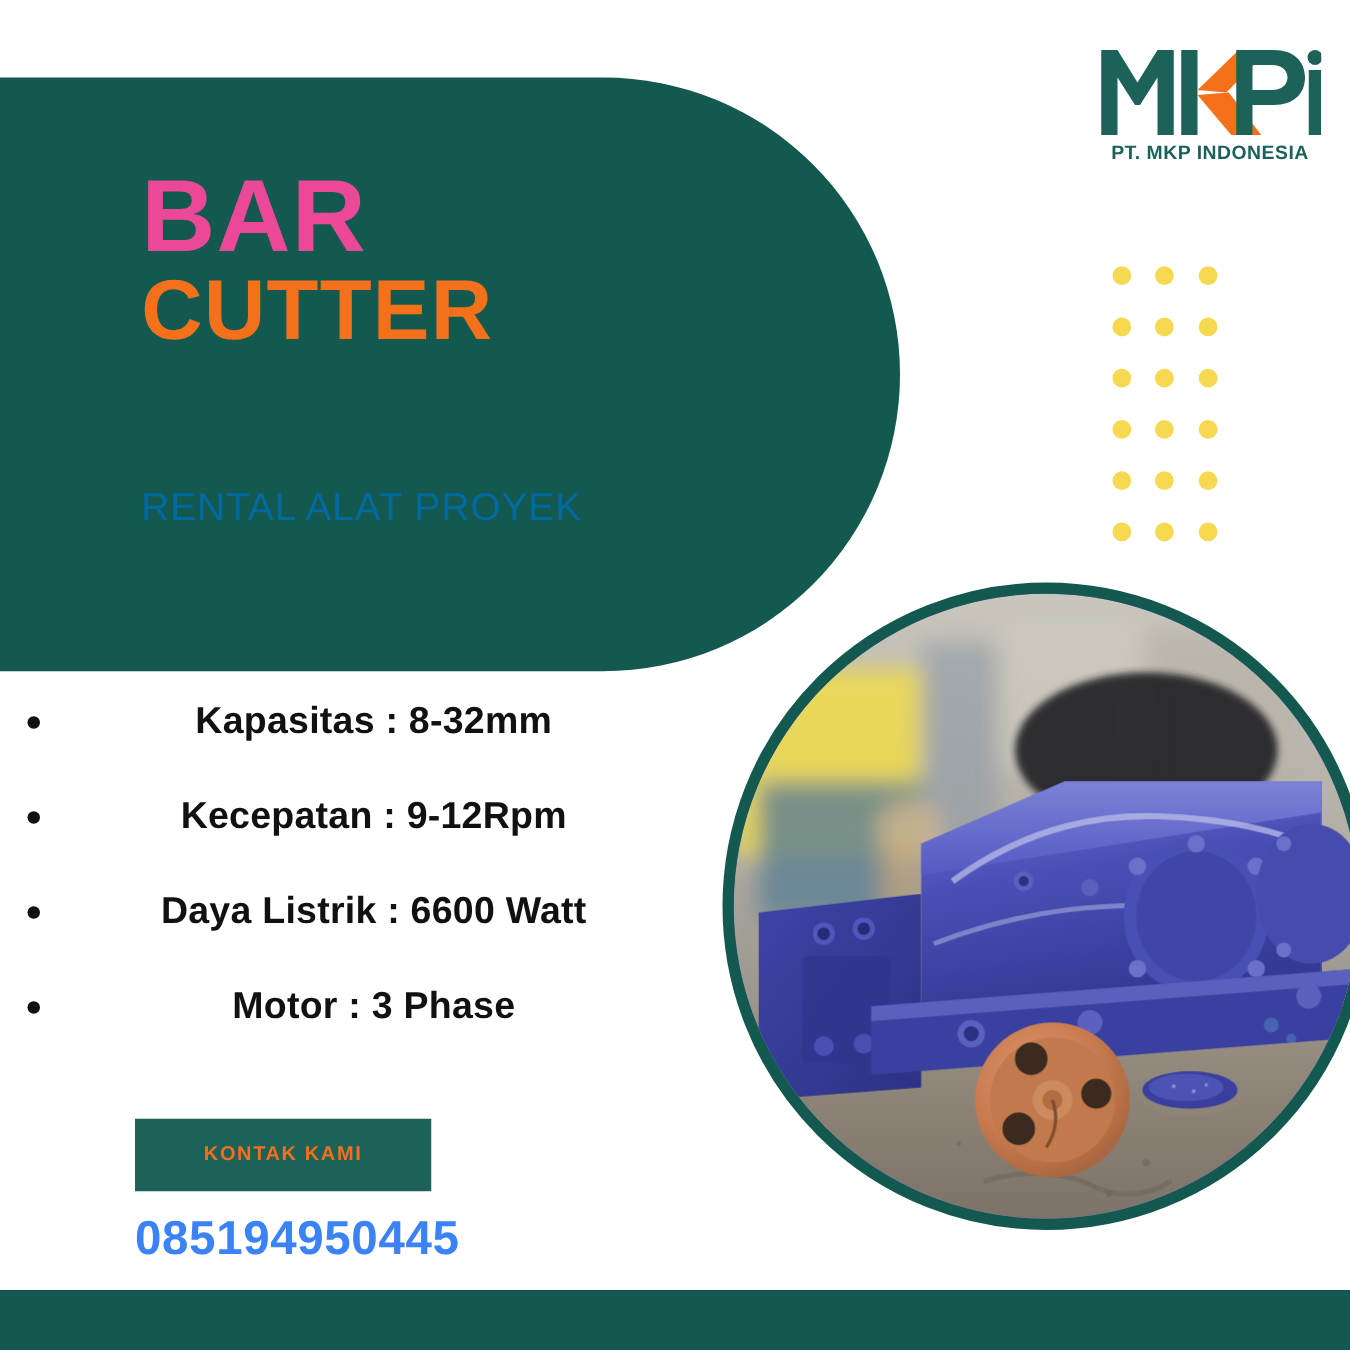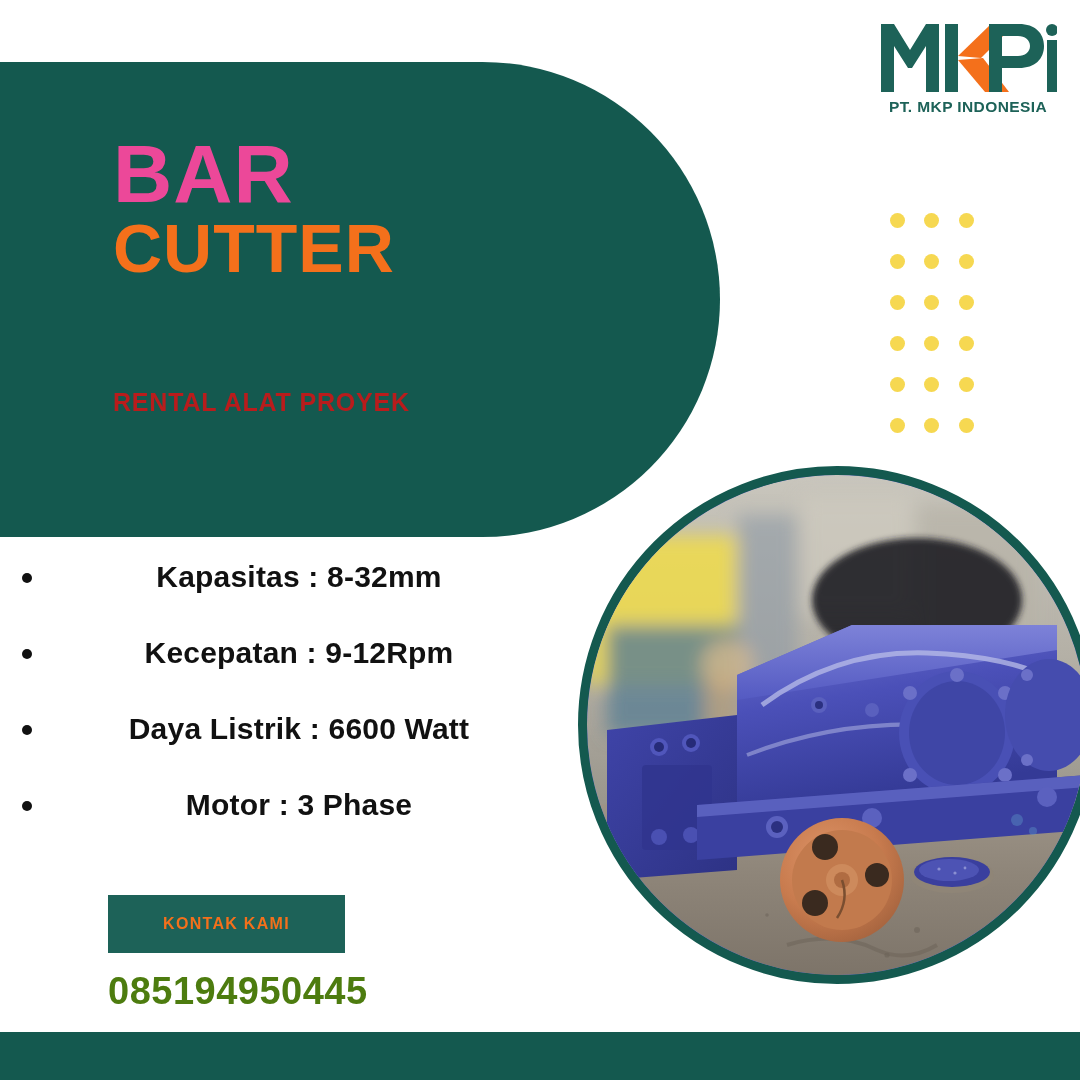--- a/index.html
+++ b/index.html
@@ -31,21 +31,21 @@
     position:absolute;
     left:0;bottom:0;
     width:1080px;height:48px;
     background:#14594f;
     z-index:1;
   }
 
   
   .logo-block{
     position:absolute;
-    right:14px;top:20px;
+    right:14px;top:36px;
     width:196px;
     z-index:6;
     text-align:center;
   }
   .logo-mark{
     position:relative;
     width:178px;height:74px;
     margin:0 auto;
   }
   .logo-mark svg{display:block;width:178px;height:74px;}
@@ -76,24 +76,24 @@
     font-size:68px;
     line-height:1.02;
     font-weight:bold;
     letter-spacing:1px;
     color:#f4701b;
     margin:0;
   }
   .subhead{
     position:absolute;
     left:113px;top:388px;
-    font-size:25px;
-    font-weight:bold;
+    font-size:31px;
+    font-weight:normal;
     letter-spacing:.8px;
-    color:#b91c1c;
+    color:#0369a1;
     z-index:5;
     margin:0;
   }
 
   
   .dot-grid{
     position:absolute;
     left:880px;top:200px;
     width:104px;height:246px;
     display:grid;
@@ -156,21 +156,21 @@
     font-weight:bold;
     letter-spacing:1.3px;
     color:#f4701b;
   }
   .phone{
     position:absolute;
     left:108px;top:970px;
     font-size:38px;
     font-weight:bold;
     letter-spacing:.5px;
-    color:#4d7c0f;
+    color:#3b82f6;
     z-index:5;
     margin:0;
   }
 
   
   .photo-circle{
     position:absolute;
     left:578px;top:466px;
     width:500px;height:500px;
     border-radius:50%;

